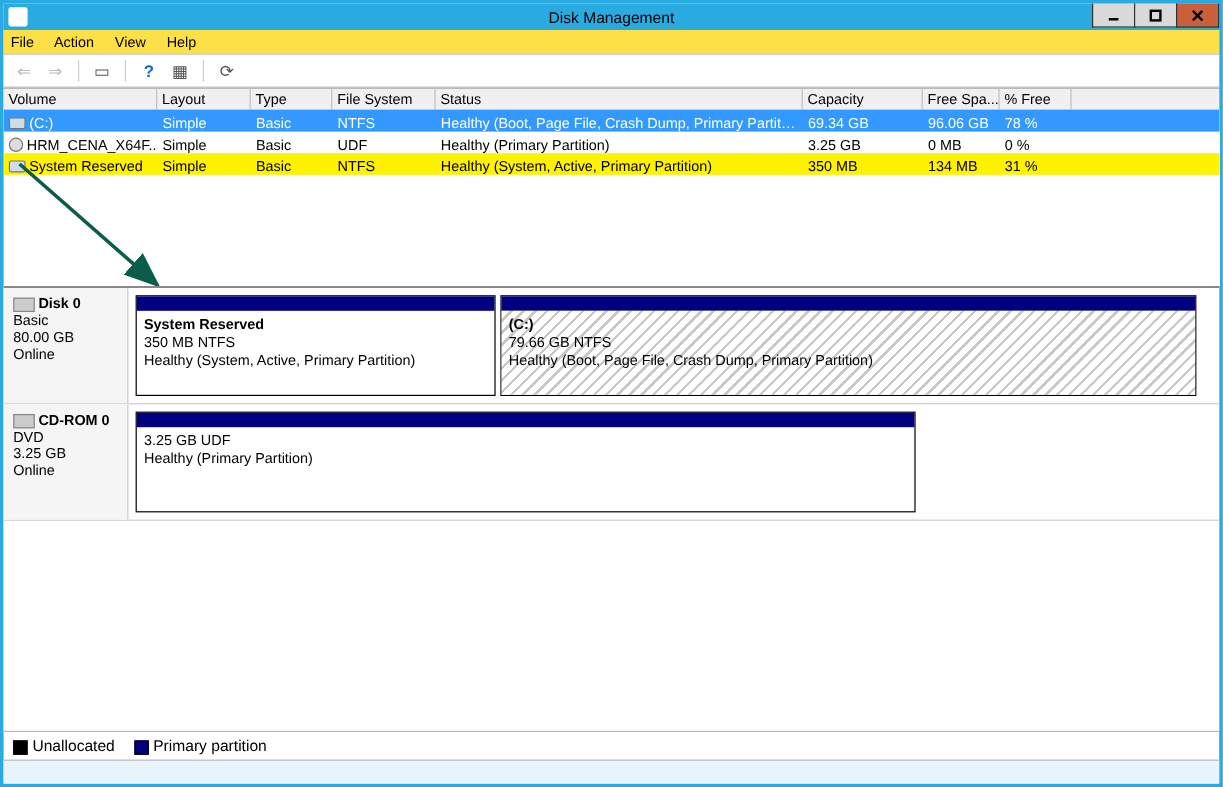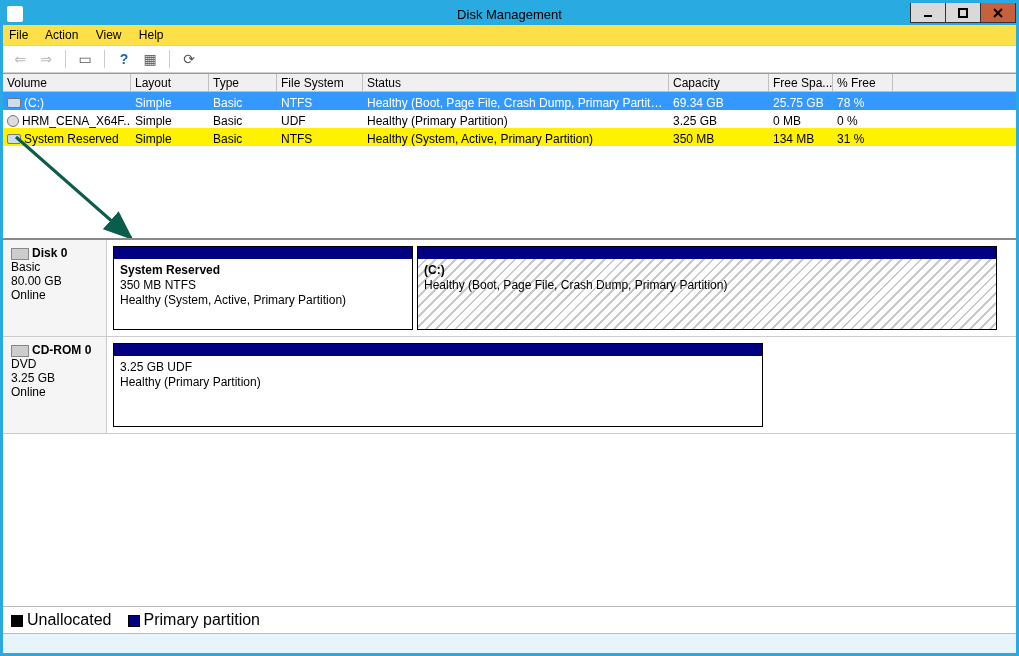--- a/index.html
+++ b/index.html
@@ -195,21 +195,21 @@
       #c8c8c8 5px, #c8c8c8 7px
     );
   }
   
   .legend {
     border-top:1px solid #bbb;
     padding:4px 8px;
     display:flex;
     gap:16px;
     align-items:center;
-    font-size:16px;
+    font-size:13px;
   }
   .legend .swatch {
     width:12px;height:12px;display:inline-block;margin-right:4px;vertical-align:middle;
     border:1px solid #000;
   }
   .sw-unalloc { background:#000; }
   .sw-primary { background:#000080; }
   
   .statusbar {
     height:20px;
@@ -280,21 +280,21 @@
       <div class="vol-row selected">
           <div class="col volume">
             <span class="drive-icon"></span>
             <span>(C:)</span>
           </div>
           <div class="col layout">Simple</div>
           <div class="col type">Basic</div>
           <div class="col fs">NTFS</div>
           <div class="col status">Healthy (Boot, Page File, Crash Dump, Primary Partition)</div>
           <div class="col capacity">69.34 GB</div>
-          <div class="col freespace">25.75 GB</div>
+          <div class="col freespace">96.06 GB</div>
           <div class="col pctfree">78 %</div>
         </div>
         <div class="vol-row">
           <div class="col volume">
             <span class="drive-icon cd"></span>
             <span>HRM_CENA_X64F...</span>
           </div>
           <div class="col layout">Simple</div>
           <div class="col type">Basic</div>
           <div class="col fs">UDF</div>
@@ -337,20 +337,21 @@
             <div class="part-body">
               <div class="vname">System Reserved</div>
               <div>350 MB NTFS</div>
               <div>Healthy (System, Active, Primary Partition)</div>
             </div>
           </div>
           <div class="part striped" style="width: 580px;">
             <div class="part-header"></div>
             <div class="part-body">
               <div class="vname">(C:)</div>
+              <div>79.66 GB NTFS</div>
               <div>Healthy (Boot, Page File, Crash Dump, Primary Partition)</div>
             </div>
           </div>
         </div>
       </div>
       <div class="disk-row">
         <div class="disk-label"><span class="dicn"></span><b>CD-ROM 0</b><br><span>DVD</span><br><span>3.25 GB</span><br><span>Online</span></div>
         <div class="disk-parts">
           <div class="part" style="width: 650px;">
             <div class="part-header"></div>

